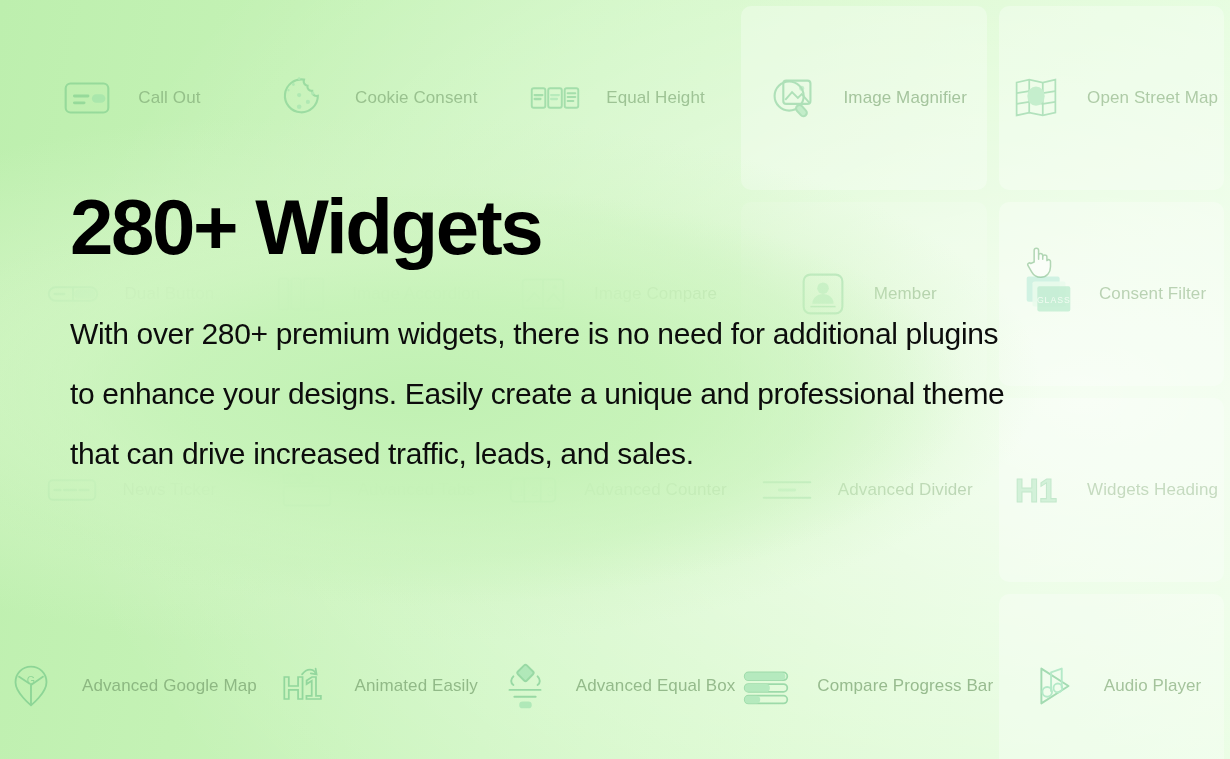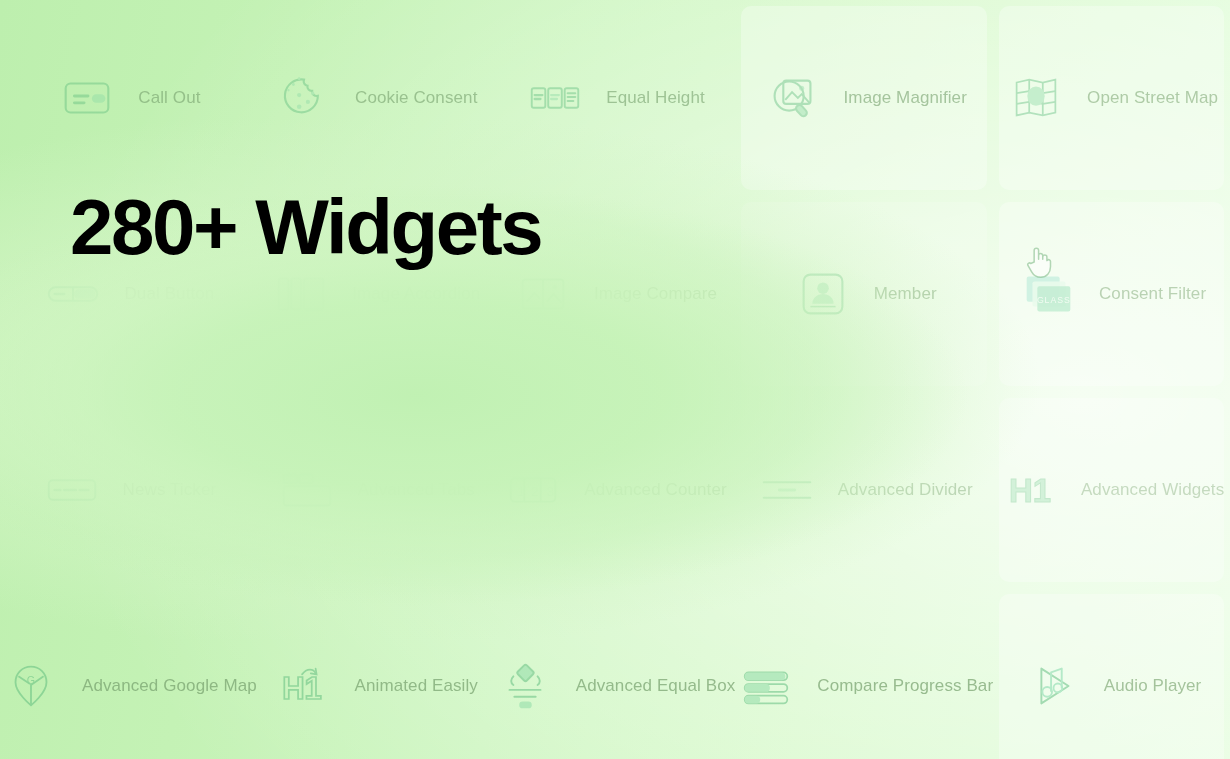--- a/index.html
+++ b/index.html
@@ -311,21 +311,21 @@
       </span>
       <span class="lbl">Advanced Divider</span>
     </div>
 
     <div class="card row-3 col-5 panel">
       <span class="ic">
         <svg viewBox="0 0 64 64" fill="none">
           <text x="32" y="44" font-family="Liberation Sans, sans-serif" font-size="34" font-weight="bold" fill="#8ddba6" stroke="#5fbd7e" stroke-width="1.1" text-anchor="middle">H1</text>
         </svg>
       </span>
-      <span class="lbl">Advanced Widgets</span>
+      <span class="lbl">Widgets Heading</span>
     </div>
 
     <div class="card row-4 col-1">
       <span class="ic">
         <svg viewBox="0 0 64 64" fill="none" stroke="#5fbd7e" stroke-width="1.9">
           <path d="M32 12c-9 0-16 7-16 16 0 11 16 24 16 24s16-13 16-24c0-9-7-16-16-16z"></path>
           <path d="M19 22l12 8M45 22l-13 9M32 30v22"></path>
           <text x="32" y="30" font-family="Liberation Sans, sans-serif" font-size="11" fill="#5fbd7e" stroke="none" text-anchor="middle">G</text>
         </svg>
       </span>
@@ -381,20 +381,21 @@
       <span class="lbl">Audio Player</span>
     </div>
 
   </div>
 
   <div id="haze"></div>
   <div id="haze2"></div>
 
   <div id="copy">
     <h1 id="headline">280+ Widgets</h1>
+    <p id="body">With over 280+ premium widgets, there is no need for additional plugins to enhance your designs. Easily create a unique and professional theme that can drive increased traffic, leads, and sales.</p>
   </div>
 
   <div id="cursor">
     <svg viewBox="0 0 24 26" fill="#ffffff" stroke="#7cb784" stroke-width="1.1" stroke-linejoin="round">
       <path d="M8.5 13V4.6a1.6 1.6 0 0 1 3.2 0V11V8.4a1.5 1.5 0 0 1 3 0V11V9.4a1.5 1.5 0 0 1 3 0V12a1.4 1.4 0 0 1 2.6.9v3.6c0 4.2-2.8 7.5-7 7.5-3.6 0-5.4-1.7-6.6-3.9L4 15.4c-.6-1.1 1-2.4 2-1.3z"></path>
     </svg>
   </div>
 
 </div>
 

